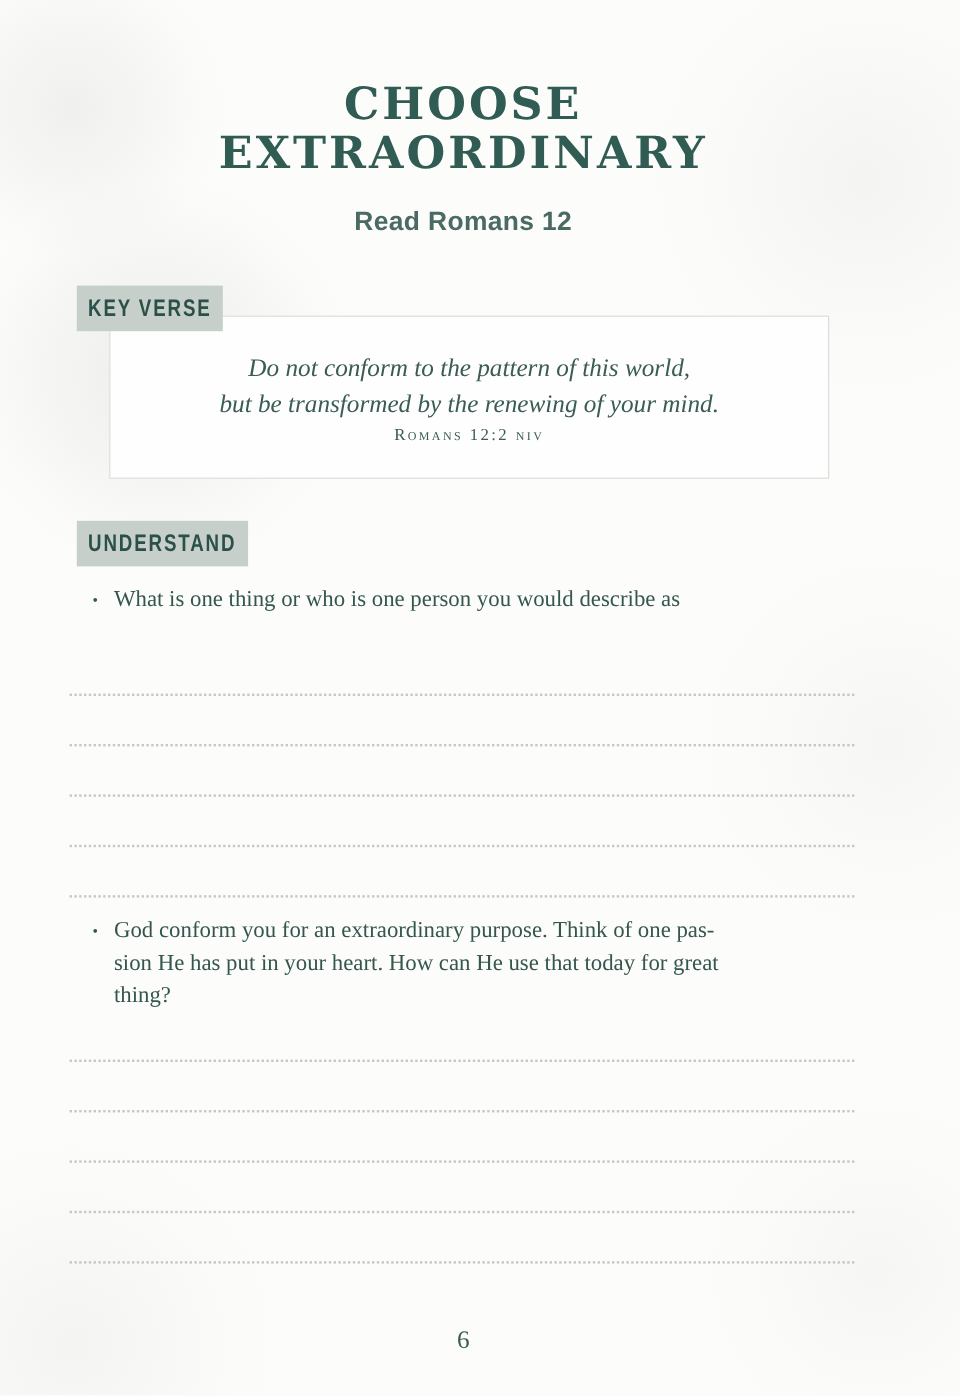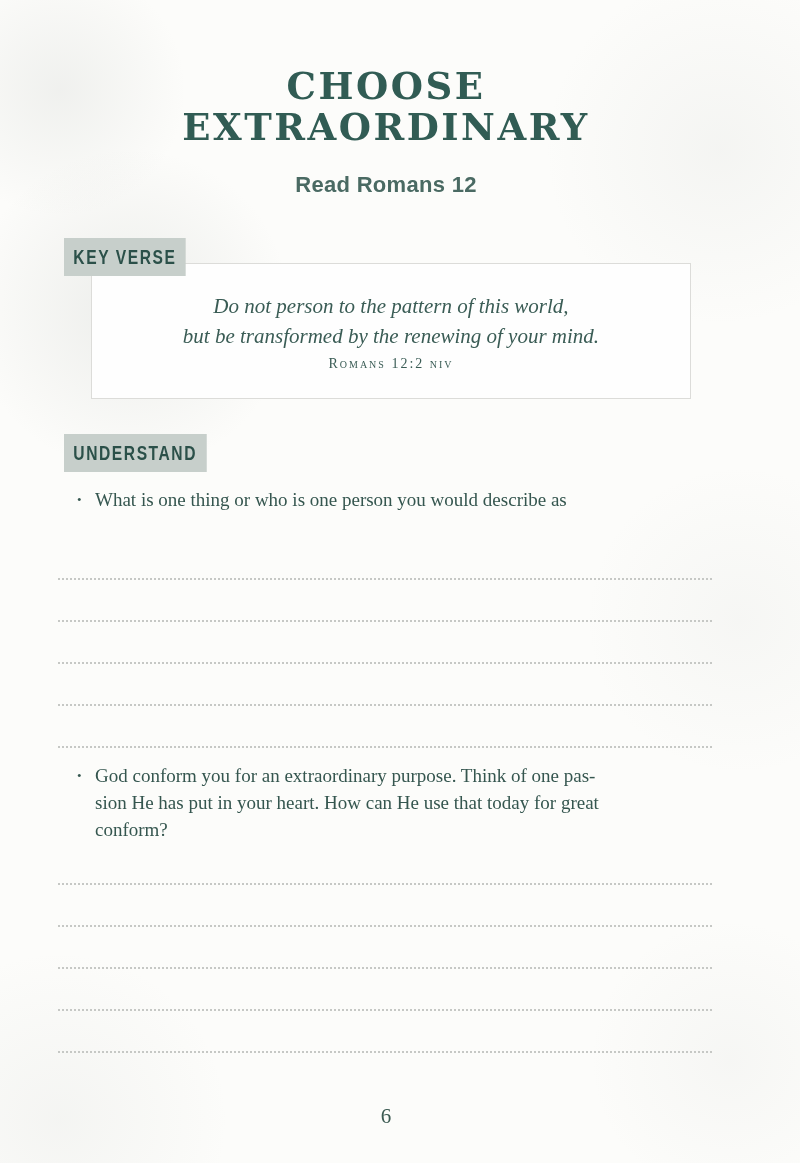--- a/index.html
+++ b/index.html
@@ -148,21 +148,21 @@
     <div class="title">
       <div>CHOOSE</div>
       <div>EXTRAORDINARY</div>
     </div>
     <div class="subtitle">Read Romans 12</div>
   </header>
 
   <section>
     <div class="section-label" id="key-verse-label">KEY VERSE</div>
     <div class="verse-box">
-      <p class="verse-line">Do not person to the pattern of this world,</p>
+      <p class="verse-line">Do not conform to the pattern of this world,</p>
       <p class="verse-line">but be transformed by the renewing of your mind.</p>
       <p class="verse-ref">Romans 12:2 niv</p>
     </div>
   </section>
 
   <section>
     <div class="section-label" id="understand-label">UNDERSTAND</div>
 
     <div class="question" id="question-1">
       <span class="bullet">•</span>
@@ -177,21 +177,21 @@
       <div class="write-line"></div>
       <div class="write-line"></div>
       <div class="write-line"></div>
     </div>
 
     <div class="question" id="question-2">
       <span class="bullet">•</span>
       <div class="q-lines">
         <span class="q-line">God conform you for an extraordinary purpose. Think of one pas-</span>
         <span class="q-line">sion He has put in your heart. How can He use that today for great</span>
-        <span class="q-line">conform?</span>
+        <span class="q-line">thing?</span>
       </div>
     </div>
 
     <div class="writing-lines" id="writing-lines-2">
       <div class="write-line"></div>
       <div class="write-line"></div>
       <div class="write-line"></div>
       <div class="write-line"></div>
       <div class="write-line"></div>
     </div>

